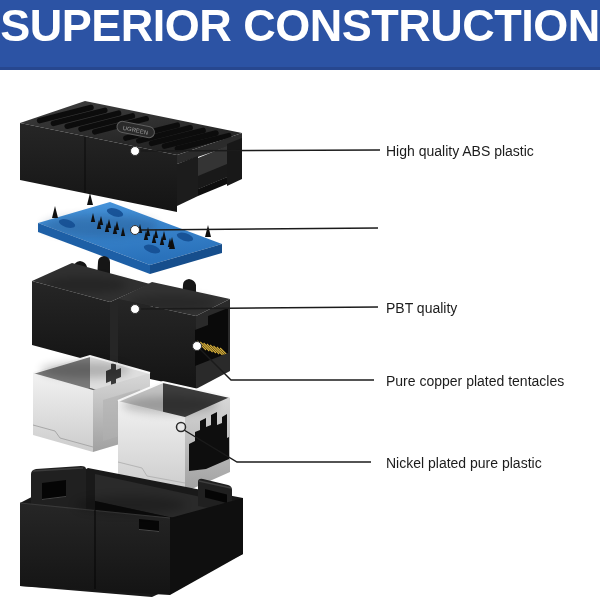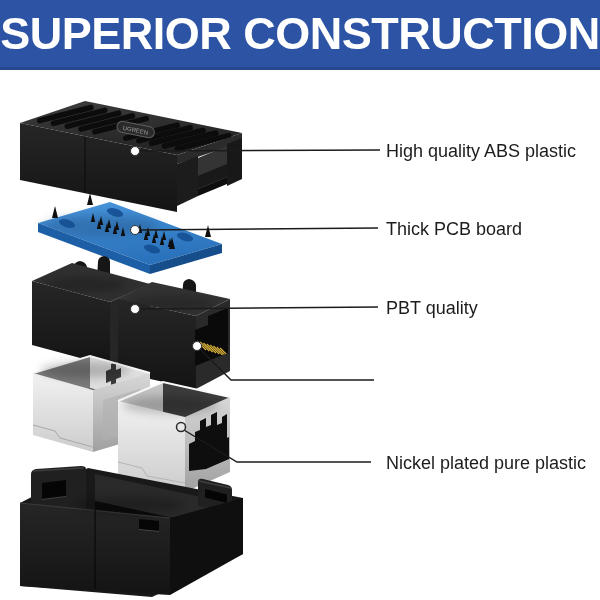--- a/index.html
+++ b/index.html
@@ -1,30 +1,30 @@
 <!DOCTYPE html>
 <html><head>
 <meta charset="utf-8">
 <style>
   html,body{margin:0;padding:0;background:#ffffff;}
   body{width:600px;height:600px;position:relative;overflow:hidden;
        font-family:"Liberation Sans", sans-serif;}
   .banner{
     position:absolute;left:0;top:0;width:600px;height:67px;
     background:#2c53a4;border-bottom:3px solid #27478f;
-    display:flex;align-items:center;justify-content:center;z-index:5;
+    display:flex;justify-content:center;z-index:5;
   }
   .banner .title{
     color:#ffffff;font-size:45px;font-weight:bold;letter-spacing:-0.5px;
     white-space:nowrap;
   }
   .stage{position:absolute;left:0;top:0;width:600px;height:600px;}
   svg{position:absolute;left:0;top:0;}
   .callout-label{
-    position:absolute;font-size:18px;line-height:18px;color:#1c1c1c;
+    position:absolute;font-size:14px;line-height:18px;color:#1c1c1c;
     white-space:nowrap;z-index:4;
   }
 </style>
 </head>
 <body>
 
 <div class="stage">
 
   <div class="banner">
     <span class="title">SUPERIOR CONSTRUCTION</span>
@@ -205,16 +205,16 @@
     <g>
       <circle cx="135" cy="151" r="4.5" fill="#ffffff" stroke="#333" stroke-width="1"></circle>
       <circle cx="135" cy="230" r="4.5" fill="#ffffff" stroke="#333" stroke-width="1"></circle>
       <circle cx="135" cy="309" r="4.5" fill="#ffffff" stroke="#333" stroke-width="1"></circle>
       <circle cx="197" cy="346" r="4.5" fill="#ffffff" stroke="#333" stroke-width="1"></circle>
       <circle cx="181" cy="427" r="4.5" fill="#e8e8e8" stroke="#2a2a2a" stroke-width="1.5"></circle>
     </g>
   </svg>
 
   <div class="callout-label" style="left:386px;top:142px">High quality ABS plastic</div>
-  <div class="callout-label" style="left:386px;top:220px">Thick PCB board</div>
   <div class="callout-label" style="left:386px;top:299px">PBT quality</div>
+  <div class="callout-label" style="left:386px;top:372px">Pure copper plated tentacles</div>
   <div class="callout-label" style="left:386px;top:454px">Nickel plated pure plastic</div>
 </div>
 
 </body></html>

